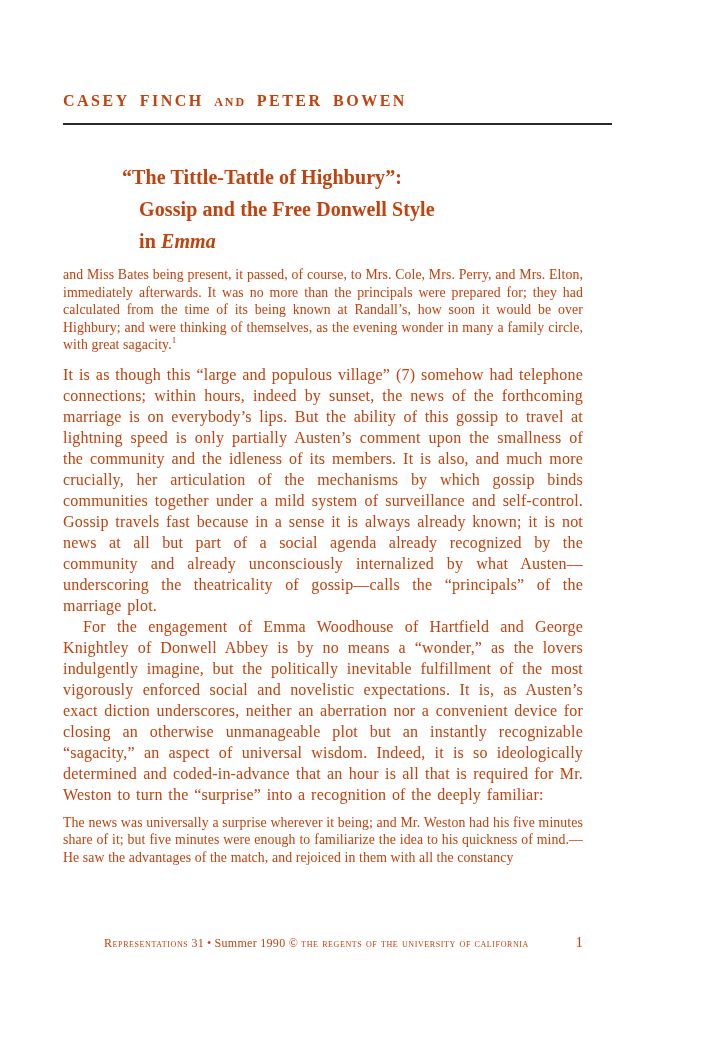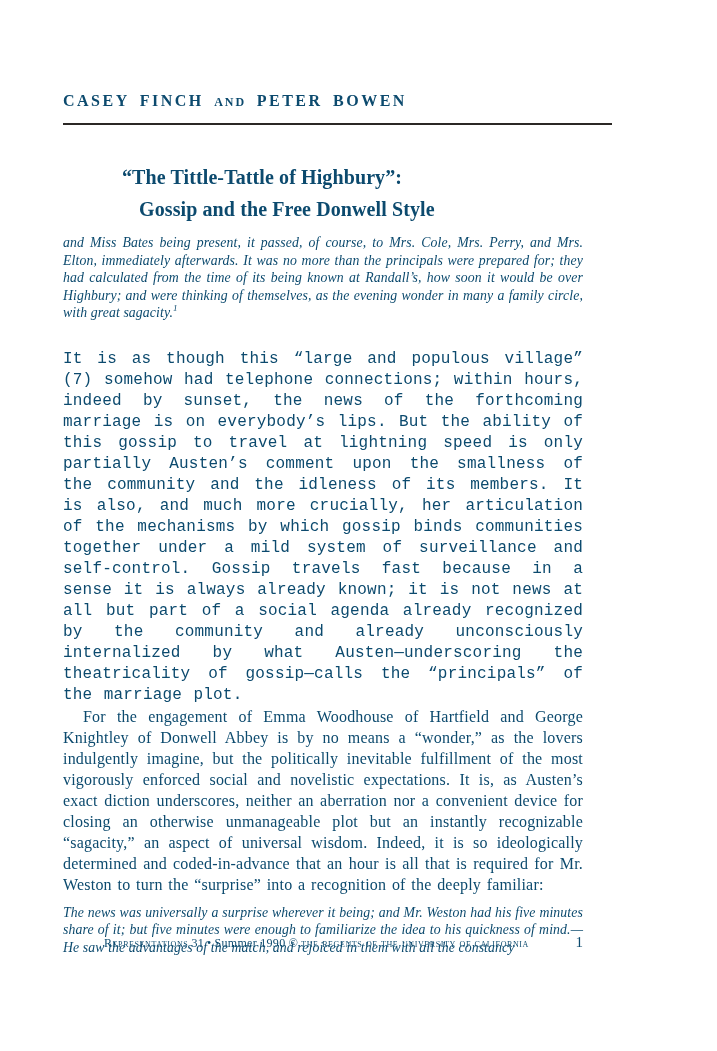--- a/index.html
+++ b/index.html
@@ -6,21 +6,21 @@
     margin: 0;
     padding: 0;
     background: #ffffff;
   }
   .page {
     position: relative;
     width: 645px;
     height: 1051px;
     background: #ffffff;
     font-family: "Liberation Serif", "DejaVu Serif", serif;
-    color: #0c4a6e;
+    color: #c2410c;
     box-sizing: border-box;
     padding: 92px 62px 17px 63px;
     overflow: hidden;
   }
   
   .authors {
     font-weight: bold;
     font-size: 16px;
     letter-spacing: 2.5px;
     word-spacing: 4px;
@@ -50,39 +50,38 @@
   
   .body-par {
     margin: 0;
     font-size: 16px;
     line-height: 21px;
     letter-spacing: 0.2px;
     word-spacing: 1.5px;
     text-align: justify;
   }
   .p1 { margin-top: 38px; text-indent: 49px; }
-  .p2 { margin-top: 27px; font-family: Liberation Mono, monospace; }
+  .p2 { margin-top: 10px; }
   .p3 { text-indent: 20px; font-family: Liberation Serif, serif; }
   .smallcaps {
     font-variant: small-caps;
     letter-spacing: 1.6px;
   }
   .sc-italic {
     font-variant: small-caps;
     font-style: italic;
     letter-spacing: 1.6px;
   }
   
   .extract {
     margin: 9px 0 0 0;
     font-size: 13.8px;
     line-height: 17.5px;
     letter-spacing: 0.1px;
     text-align: justify;
-    font-style: italic;
   }
   .extract sup {
     font-size: 9px;
     line-height: 0;
     vertical-align: super;
   }
   
   .footer {
     position: absolute;
     left: 50px;
@@ -110,20 +109,21 @@
     <span>CASEY FINCH</span>
     <span class="conj">AND</span>
     <span>PETER BOWEN</span>
   </div>
 
   <div class="rule"></div>
 
   <h1 class="title">
     <span class="t-line hang">“The Tittle-Tattle of Highbury”:</span>
     <span class="t-line">Gossip and the Free Donwell Style</span>
+    <span class="t-line"><span>in </span><span class="it">Emma</span></span>
   </h1>
 
 
   <blockquote class="extract"><span>and Miss Bates being present, it passed, of course, to Mrs. Cole, Mrs. Perry, and Mrs. Elton, immediately afterwards. It was no more than the principals were prepared for; they had calculated from the time of its being known at Randall’s, how soon it would be over Highbury; and were thinking of themselves, as the evening wonder in many a family circle, with great sagacity.</span><sup>1</sup></blockquote>
 
   <p class="body-par p2">It is as though this “large and populous village” (7) somehow had telephone connections; within hours, indeed by sunset, the news of the forthcoming marriage is on everybody’s lips. But the ability of this gossip to travel at lightning speed is only partially Austen’s comment upon the smallness of the community and the idleness of its members. It is also, and much more crucially, her articulation of the mechanisms by which gossip binds communities together under a mild system of surveillance and self-control. Gossip travels fast because in a sense it is always already known; it is not news at all but part of a social agenda already recognized by the community and already unconsciously internalized by what Austen—underscoring the theatricality of gossip—calls the “principals” of the marriage plot.</p>
 
   <p class="body-par p3">For the engagement of Emma Woodhouse of Hartfield and George Knightley of Donwell Abbey is by no means a “wonder,” as the lovers indulgently imagine, but the politically inevitable fulfillment of the most vigorously enforced social and novelistic expectations. It is, as Austen’s exact diction underscores, neither an aberration nor a convenient device for closing an otherwise unmanageable plot but an instantly recognizable “sagacity,” an aspect of universal wisdom. Indeed, it is so ideologically determined and coded-in-advance that an hour is all that is required for Mr. Weston to turn the “surprise” into a recognition of the deeply familiar:</p>
 
   <blockquote class="extract">The news was universally a surprise wherever it being; and Mr. Weston had his five minutes share of it; but five minutes were enough to familiarize the idea to his quickness of mind.—He saw the advantages of the match, and rejoiced in them with all the constancy</blockquote>

